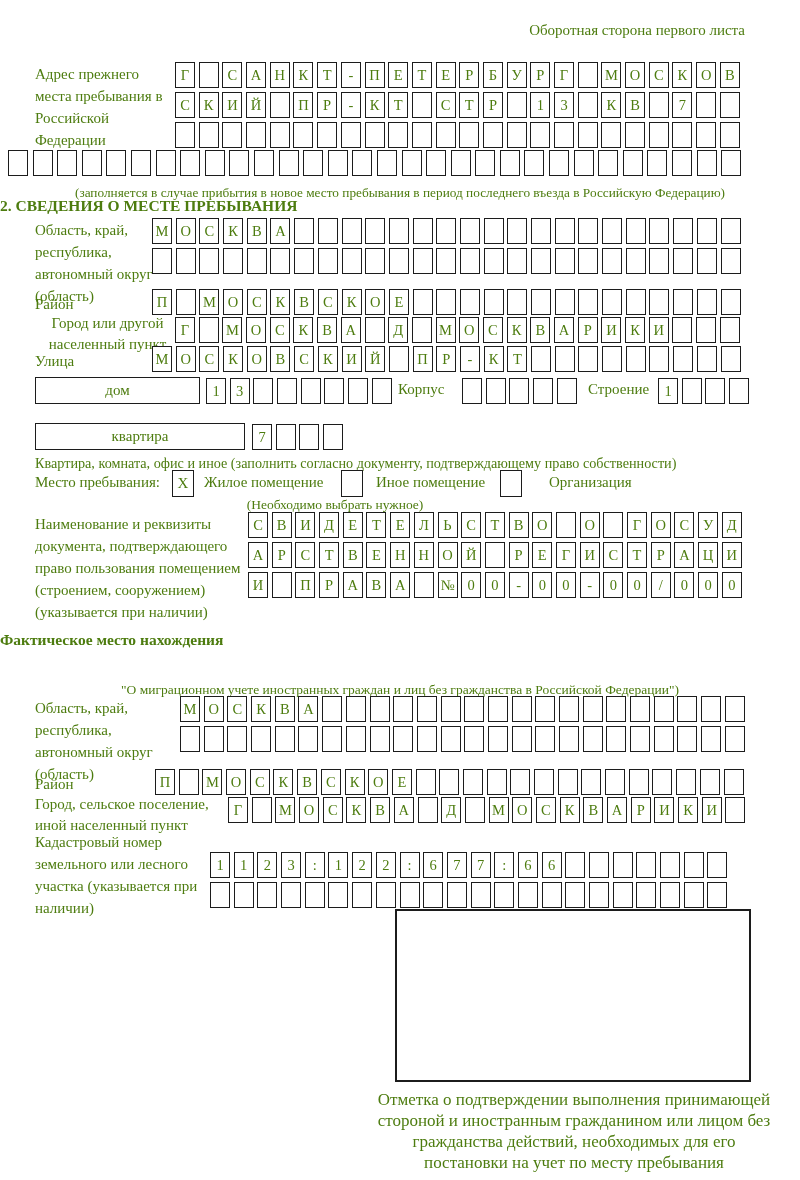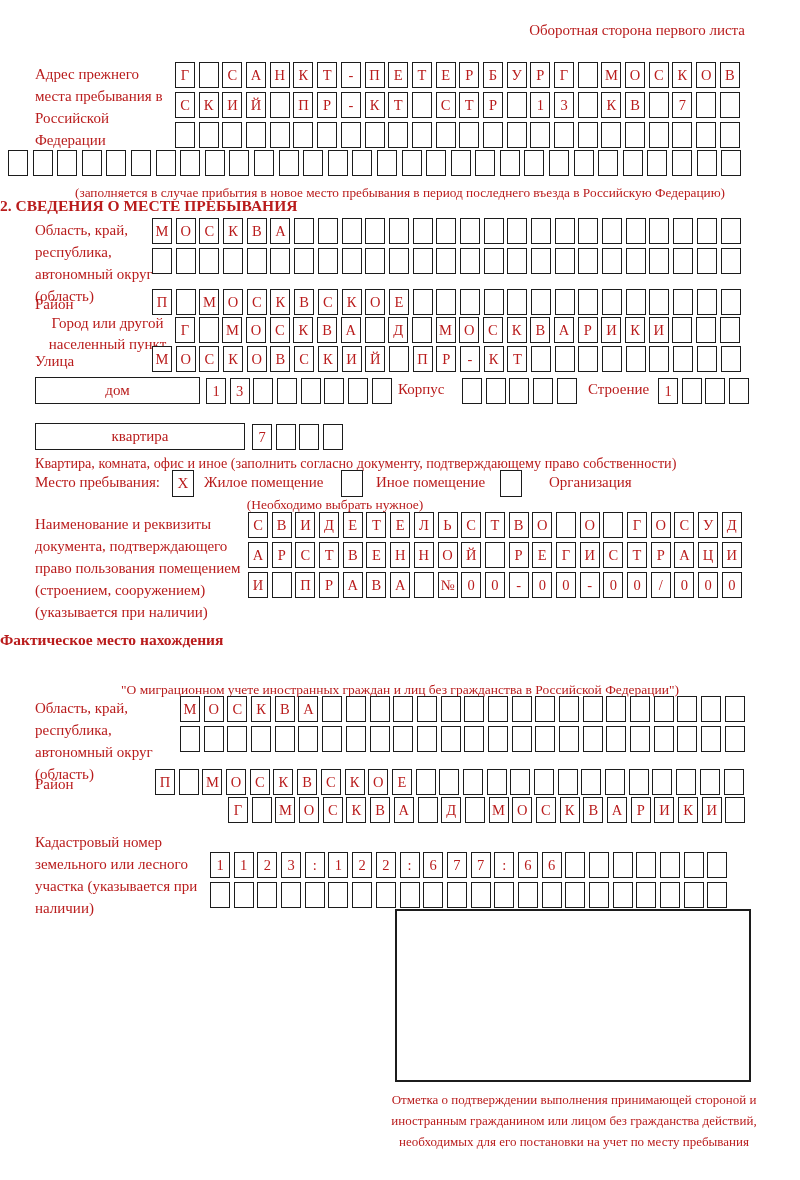--- a/index.html
+++ b/index.html
@@ -1,18 +1,18 @@
 <!DOCTYPE html>
 <html><head>
 <meta charset="utf-8">
 <style>
   html,body{margin:0;padding:0;background:#ffffff;}
   .page{
     position:relative;width:800px;height:1180px;background:#ffffff;
-    font-family:"Liberation Serif", serif;color:#b91c1c;overflow:hidden;
+    font-family:"Liberation Serif", serif;color:#4d7c0f;overflow:hidden;
   }
   .top-note{position:absolute;top:22px;right:55px;font-size:15px;}
   .flabel{position:absolute;font-size:15px;line-height:22px;}
   .cellrow{position:absolute;display:flex;gap:3.7px;}
   .cellrow.wide{gap:4.6px;}
   .cell{
     box-sizing:border-box;flex:none;width:20px;height:26px;
     border:1.6px solid #1c1c1c;display:flex;align-items:center;justify-content:center;
     font-size:14.5px;line-height:1;background:#fff;
   }
@@ -22,21 +22,21 @@
   .bigbox{
     position:absolute;box-sizing:border-box;border:1.7px solid #1c1c1c;
     display:flex;align-items:center;justify-content:center;font-size:15px;background:#fff;
   }
   .inline-label{position:absolute;font-size:15px;}
   .chk{
     position:absolute;box-sizing:border-box;width:22px;height:27px;border:1.7px solid #1c1c1c;
     display:flex;align-items:center;justify-content:center;font-size:15px;background:#fff;
   }
   .stamp{position:absolute;left:395px;top:909px;width:356px;height:173px;box-sizing:border-box;border:2px solid #1c1c1c;background:#fff;}
-  .stamp-caption{position:absolute;left:374px;top:1089px;width:400px;text-align:center;font-size:13px;line-height:21px;}
+  .stamp-caption{position:absolute;left:374px;top:1089px;width:400px;text-align:center;font-size:17px;line-height:21px;}
   .mid-note{font-size:13.5px;}
 </style>
 </head>
 <body>
 
 <div class="page">
 
   <div class="top-note">Оборотная сторона первого листа</div>
 
   <div class="flabel" style="left:35px;top:63px;width:142px;">Адрес прежнего места пребывания в Российской Федерации</div>
@@ -491,20 +491,21 @@
       <div class="cell"></div>
       <div class="cell"></div>
       <div class="cell"></div>
       <div class="cell"></div>
       <div class="cell"></div>
       <div class="cell"></div>
       <div class="cell"></div>
       <div class="cell"></div>
     </div>
 
+  <div class="flabel" style="left:35px;top:794px;width:198px;line-height:21px;">Город, сельское поселение, иной населенный пункт</div>
   <div class="cellrow" style="left:228px;top:797px;">
       <div class="cell">Г</div>
       <div class="cell"></div>
       <div class="cell">М</div>
       <div class="cell">О</div>
       <div class="cell">С</div>
       <div class="cell">К</div>
       <div class="cell">В</div>
       <div class="cell">А</div>
       <div class="cell"></div>

